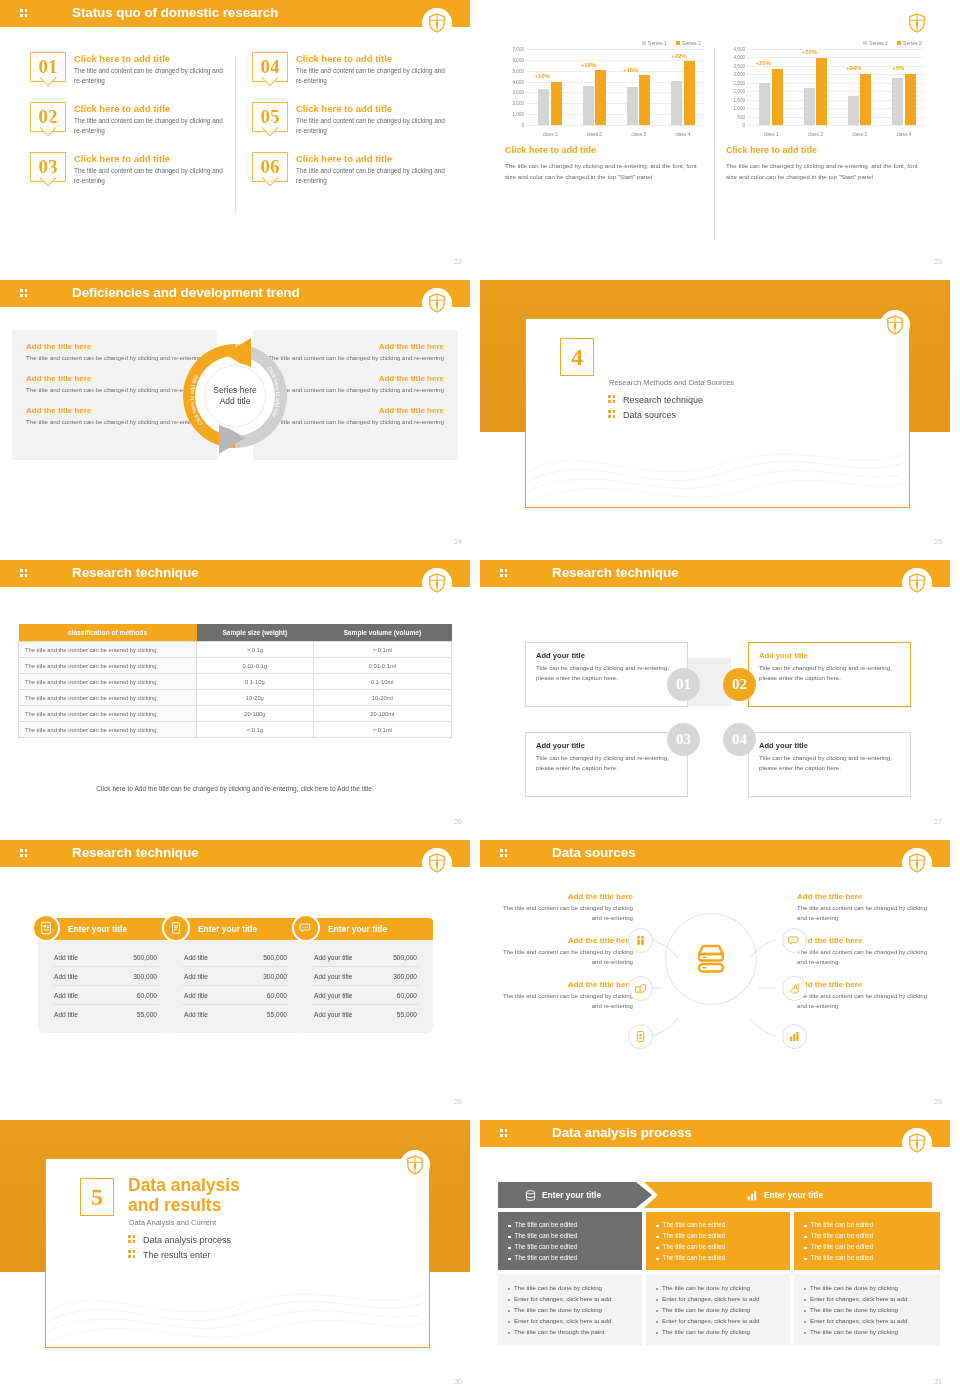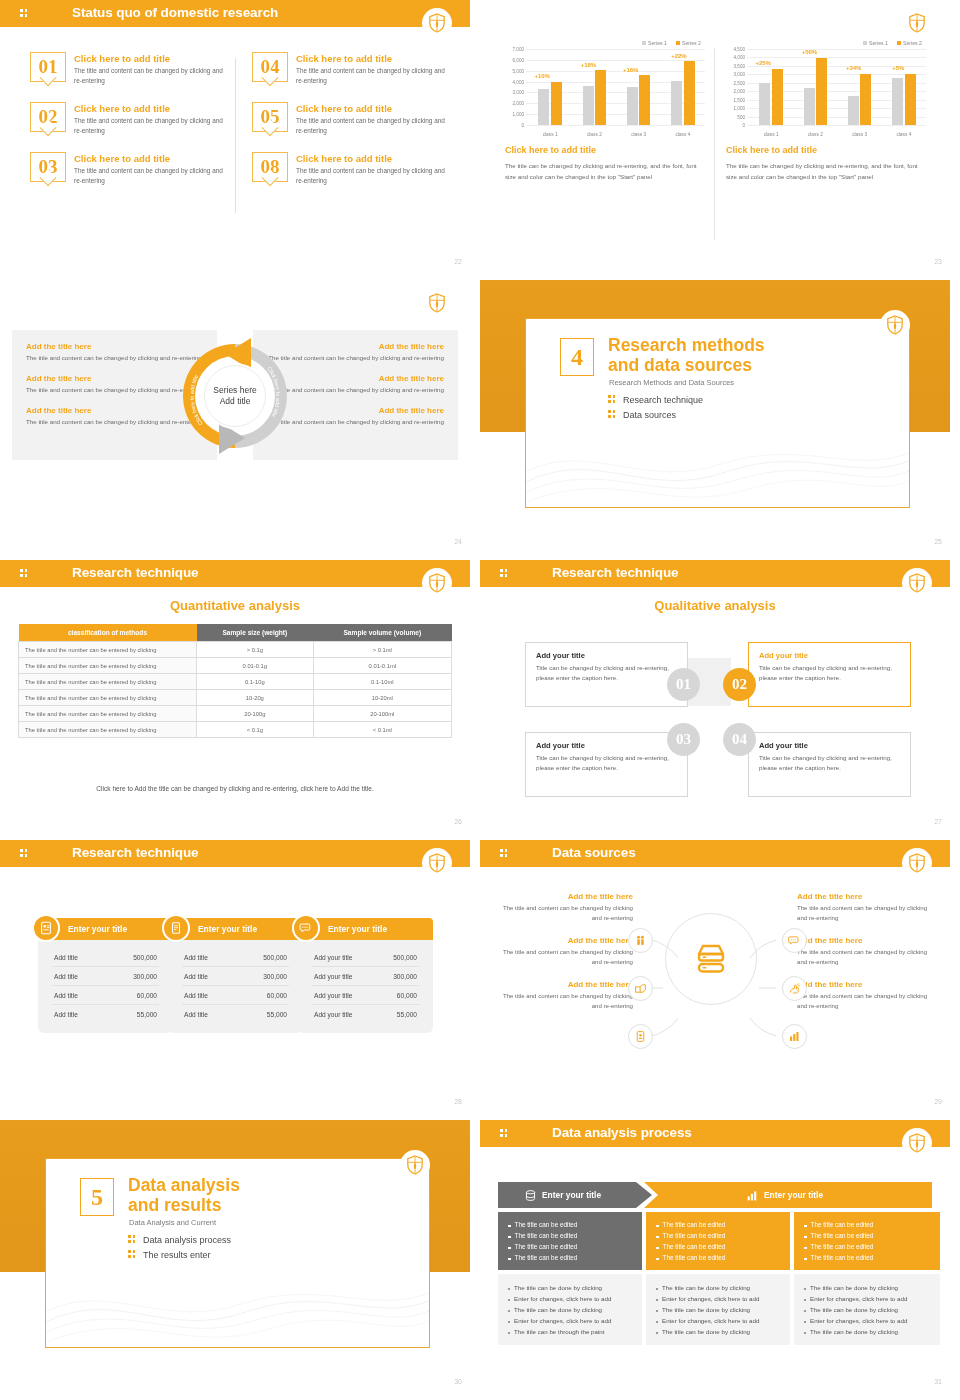--- a/index.html
+++ b/index.html
@@ -274,21 +274,21 @@
             </div>
       </div>
       <div class="nitem">
         <div class="ntag">03</div>
         <div class="ntxt">
               <div class="ntitle">Click here to add title</div>
               <div class="nbody">The title and content can be changed by clicking and re-entering</div>
             </div>
       </div>
       <div class="nitem">
-        <div class="ntag">08</div>
+        <div class="ntag">06</div>
         <div class="ntxt">
               <div class="ntitle">Click here to add title</div>
               <div class="nbody">The title and content can be changed by clicking and re-entering</div>
             </div>
       </div>
     </div>
     <div class="pnum">22</div>
   </div>
     </div>
 
@@ -427,20 +427,29 @@
         <div class="ctitle">Click here to add title</div>
         <div class="cbody">The title can be changed by clicking and re-entering, and the font, font size and color can be changed in the top "Start" panel</div>
       </div>
     </div>
     <div class="pnum">23</div>
   </div>
     </div>
 
   <div class="slide">
       <div class="canvas">
+    <div class="hdr">
+      <span class="dots2">
+            <i></i>
+            <i></i>
+            <i></i>
+            <i></i>
+          </span>
+      <div class="hdr-title">Deficiencies and development trend</div>
+    </div>
     <div class="logo">
       <svg viewBox="0 0 20 22">
             <path d="M10 1 L18 4 V11 C18 16 14 19.5 10 21 C6 19.5 2 16 2 11 V4 Z" fill="none" stroke="#F4A71D" stroke-width="1.4"></path>
             <path d="M2.6 8 H17.4 M10 2 V20" stroke="#F4A71D" stroke-width="1"></path>
             <path d="M10 8.5 C8 10.5 8.4 14 10 16 C11.6 14 12 10.5 10 8.5 Z" fill="#F4A71D"></path>
           </svg>
     </div>
     <div class="s24-l">
       <div class="s24blk">
             <div class="s24t">Add the title here</div>
@@ -504,24 +513,20 @@
         </svg>
       </div>
       <div class="logo" style="right:40px;top:30px">
         <svg viewBox="0 0 20 22">
               <path d="M10 1 L18 4 V11 C18 16 14 19.5 10 21 C6 19.5 2 16 2 11 V4 Z" fill="none" stroke="#F4A71D" stroke-width="1.4"></path>
               <path d="M2.6 8 H17.4 M10 2 V20" stroke="#F4A71D" stroke-width="1"></path>
               <path d="M10 8.5 C8 10.5 8.4 14 10 16 C11.6 14 12 10.5 10 8.5 Z" fill="#F4A71D"></path>
             </svg>
       </div>
       <div class="sect-num">4</div>
-      <div class="sect-h">
-        <div>Research methods</div>
-        <div>and data sources</div>
-      </div>
       <div class="sect-sub">Research Methods and Data Sources</div>
       <div class="sect-list">
         <div class="sect-li">
               <span class="dots2 or" style="position:relative;left:0;top:0">
                 <i></i>
                 <i></i>
                 <i></i>
                 <i></i>
               </span>
               <span>Research technique</span>
@@ -552,21 +557,20 @@
           </span>
       <div class="hdr-title">Research technique</div>
     </div>
     <div class="logo">
       <svg viewBox="0 0 20 22">
             <path d="M10 1 L18 4 V11 C18 16 14 19.5 10 21 C6 19.5 2 16 2 11 V4 Z" fill="none" stroke="#F4A71D" stroke-width="1.4"></path>
             <path d="M2.6 8 H17.4 M10 2 V20" stroke="#F4A71D" stroke-width="1"></path>
             <path d="M10 8.5 C8 10.5 8.4 14 10 16 C11.6 14 12 10.5 10 8.5 Z" fill="#F4A71D"></path>
           </svg>
     </div>
-    <div class="sub-h">Quantitative analysis</div>
     <table class="qtbl">
       <tbody>
             <tr>
         <th class="c1">classification of methods</th>
         <th class="c2">Sample size (weight)</th>
         <th class="c2">Sample volume (volume)</th>
       </tr>
       <tr>
               <td class="k">The title and the number can be entered by clicking</td>
               <td class="v">&gt; 0.1g</td>
@@ -615,21 +619,20 @@
           </span>
       <div class="hdr-title">Research technique</div>
     </div>
     <div class="logo">
       <svg viewBox="0 0 20 22">
             <path d="M10 1 L18 4 V11 C18 16 14 19.5 10 21 C6 19.5 2 16 2 11 V4 Z" fill="none" stroke="#F4A71D" stroke-width="1.4"></path>
             <path d="M2.6 8 H17.4 M10 2 V20" stroke="#F4A71D" stroke-width="1"></path>
             <path d="M10 8.5 C8 10.5 8.4 14 10 16 C11.6 14 12 10.5 10 8.5 Z" fill="#F4A71D"></path>
           </svg>
     </div>
-    <div class="sub-h">Qualitative analysis</div>
     <div class="qdiamond"></div>
     <div class="qbox" style="left:45px;top:82px">
       <div class="qbox-t">Add your title</div>
       <div class="qbox-b">Title can be changed by clicking and re-entering, please enter the caption here.</div>
     </div>
     <div class="qbox hl" style="left:268px;top:82px">
       <div class="qbox-t">Add your title</div>
       <div class="qbox-b">Title can be changed by clicking and re-entering, please enter the caption here.</div>
     </div>
     <div class="qbox" style="left:45px;top:172px">

